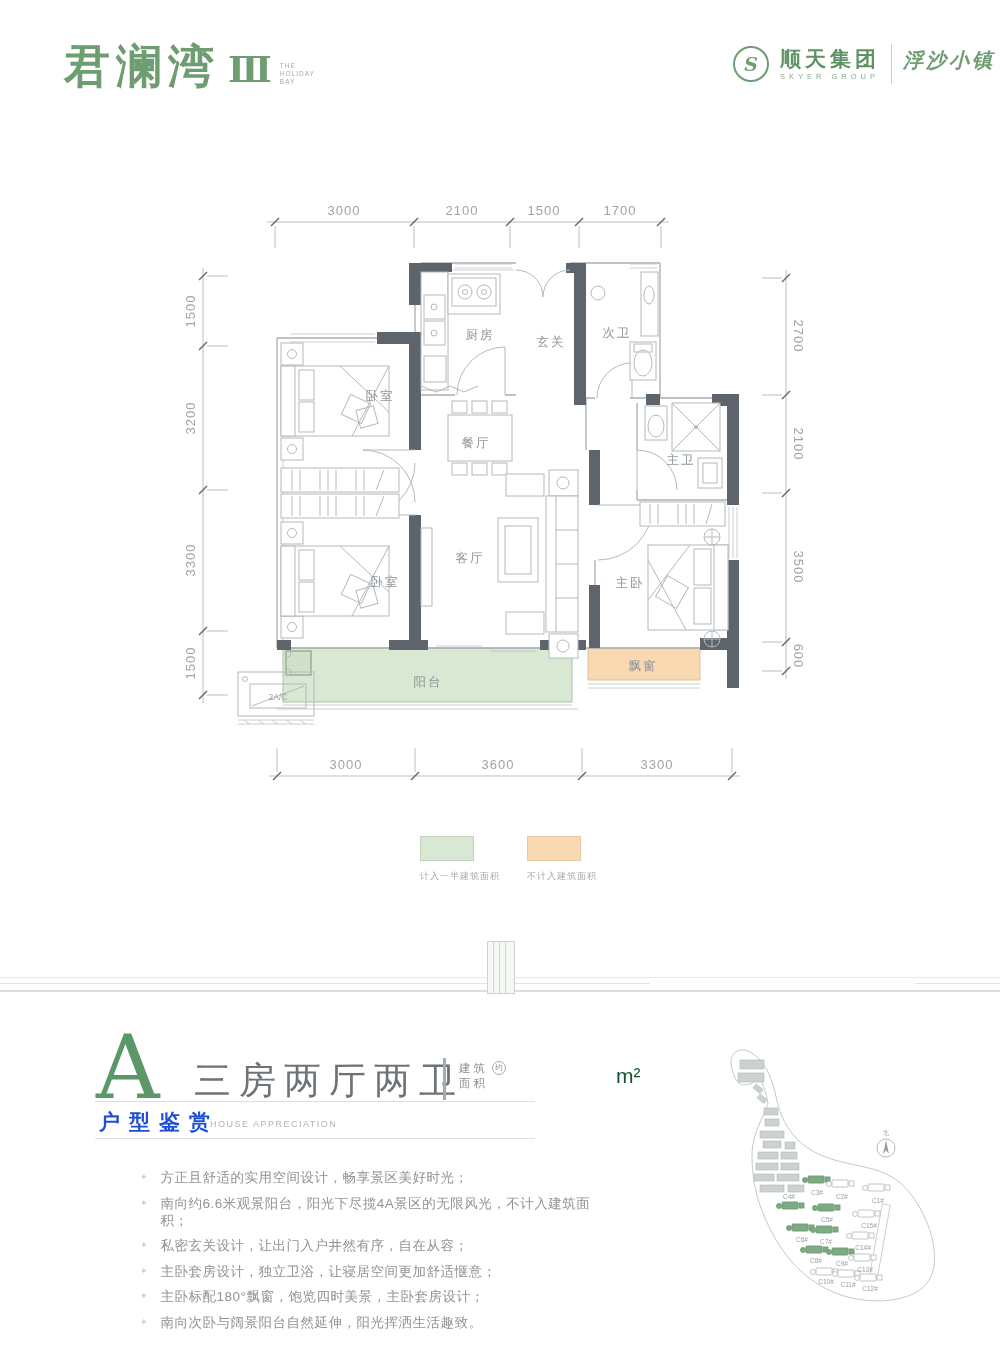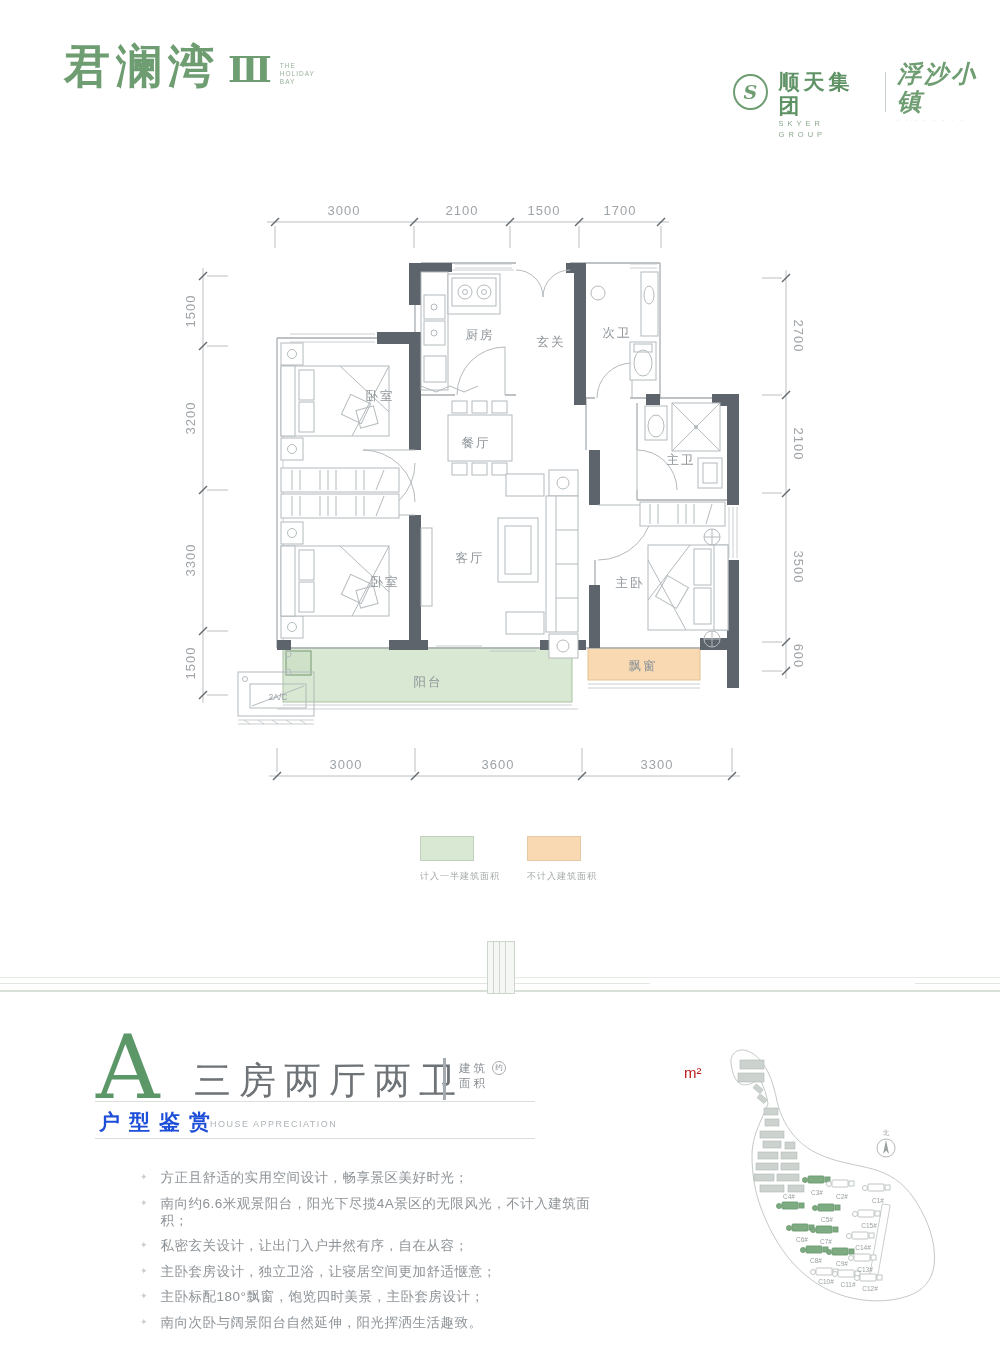--- a/index.html
+++ b/index.html
@@ -8,25 +8,25 @@
   
   .brand{position:absolute;left:64px;top:36px;display:flex;align-items:flex-start;gap:8px;}
   .brand-name{font-family:"DejaVu Serif",serif;font-size:46px;font-weight:700;color:#6f9d72;letter-spacing:6px;line-height:60px;}
   .brand-num{font-family:"DejaVu Serif",serif;font-size:36px;font-weight:700;color:#6f9d72;line-height:66px;}
   .brand-sub{display:flex;flex-direction:column;margin-top:26px;}
   .brand-sub span{font-size:6.5px;color:#98b29a;letter-spacing:1px;line-height:8px;}
   .logos{position:absolute;left:733px;top:44px;display:flex;align-items:center;gap:11px;}
   .slogo{width:32px;height:32px;border:2px solid #6f9d72;border-radius:50%;display:flex;align-items:center;justify-content:center;
          font-family:"DejaVu Serif",serif;font-size:19px;font-weight:700;font-style:italic;color:#6f9d72;}
   .company{display:flex;flex-direction:column;}
-  .company-cn{font-size:21px;font-weight:700;color:#5f9264;letter-spacing:4px;line-height:24px;margin-top:26px;}
+  .company-cn{font-size:21px;font-weight:700;color:#5f9264;letter-spacing:4px;line-height:24px;}
   .company-en{font-size:7.5px;color:#8aa78d;letter-spacing:4px;line-height:11px;}
   .logo-div{width:1px;height:40px;background:#c7d1c8;}
   .town{display:flex;flex-direction:column;}
-  .town-cn{font-family:"DejaVu Serif",serif;font-style:italic;font-size:24px;font-weight:700;color:#6f9d72;letter-spacing:3px;line-height:28px;}
+  .town-cn{font-family:"DejaVu Serif",serif;font-style:italic;font-size:20px;font-weight:700;color:#6f9d72;letter-spacing:3px;line-height:28px;}
   .town-dots{font-size:5px;color:#9db89e;letter-spacing:3px;line-height:8px;}
   
   .plan{position:absolute;left:160px;top:195px;width:650px;height:600px;}
   .dimline{stroke:#a8adb1;stroke-width:0.8;fill:none;}
   .tick{stroke:#646a6f;stroke-width:1.4;}
   .dim{font-size:13px;fill:#9fa4a8;letter-spacing:1px;}
   .thin{stroke:#a9aeb2;stroke-width:1.3;fill:none;}
   .thin2{stroke:#bcc1c4;stroke-width:0.8;fill:none;}
   .wall{fill:#5d646b;stroke:none;}
   .furn{stroke:#b4babd;stroke-width:1;fill:#ffffff;}
@@ -48,21 +48,21 @@
   
   .type-letter{position:absolute;left:96px;top:1022px;font-family:"DejaVu Serif",serif;font-size:88px;line-height:92px;color:#5c9768;}
   .layout-title{position:absolute;left:194px;top:1056px;font-size:37px;color:#6e7377;letter-spacing:8px;font-weight:500;}
   .sum-divider{position:absolute;left:443px;top:1058px;width:3px;height:42px;background:#a6abaf;}
   .area-label{position:absolute;left:459px;top:1061px;display:flex;gap:4px;}
   .area-label .lines{display:flex;flex-direction:column;}
   .area-label .lines span{font-size:11.5px;color:#8b9095;letter-spacing:3px;line-height:15px;}
   .approx{width:12px;height:12px;border:1px solid #a6abaf;border-radius:50%;font-size:7.5px;color:#8b9095;
           display:flex;align-items:center;justify-content:center;}
   .area-value{position:absolute;left:513px;top:1038px;font-size:48px;font-weight:700;color:#5e6367;letter-spacing:2px;}
-  .area-unit{position:absolute;left:684px;top:1064px;font-size:15px;color:#b91c1c;}
+  .area-unit{position:absolute;left:616px;top:1064px;font-size:21px;color:#14532d;}
   .hr1{position:absolute;left:95px;top:1101px;width:440px;height:1px;background:#dcdfdd;}
   .hr2{position:absolute;left:95px;top:1138px;width:440px;height:1px;background:#dcdfdd;}
   .sec-title{position:absolute;left:99px;top:1108px;font-size:21px;font-weight:600;color:#1d4ed8;letter-spacing:9px;}
   .sec-title-en{position:absolute;left:210px;top:1119px;font-size:9px;color:#aeb3b6;letter-spacing:1.5px;}
   .features{position:absolute;left:100px;top:1153px;width:460px;}
   .features li{list-style:none;display:flex;align-items:flex-start;gap:13px;margin:0 0 8.5px 0;}
   .feat-ico{font-size:9px;color:#c9ced1;line-height:17px;}
   .feat-txt{font-size:13.5px;color:#8e9397;letter-spacing:0.5px;line-height:17px;}
   
   .sitemap{position:absolute;left:690px;top:1030px;width:280px;height:305px;}

